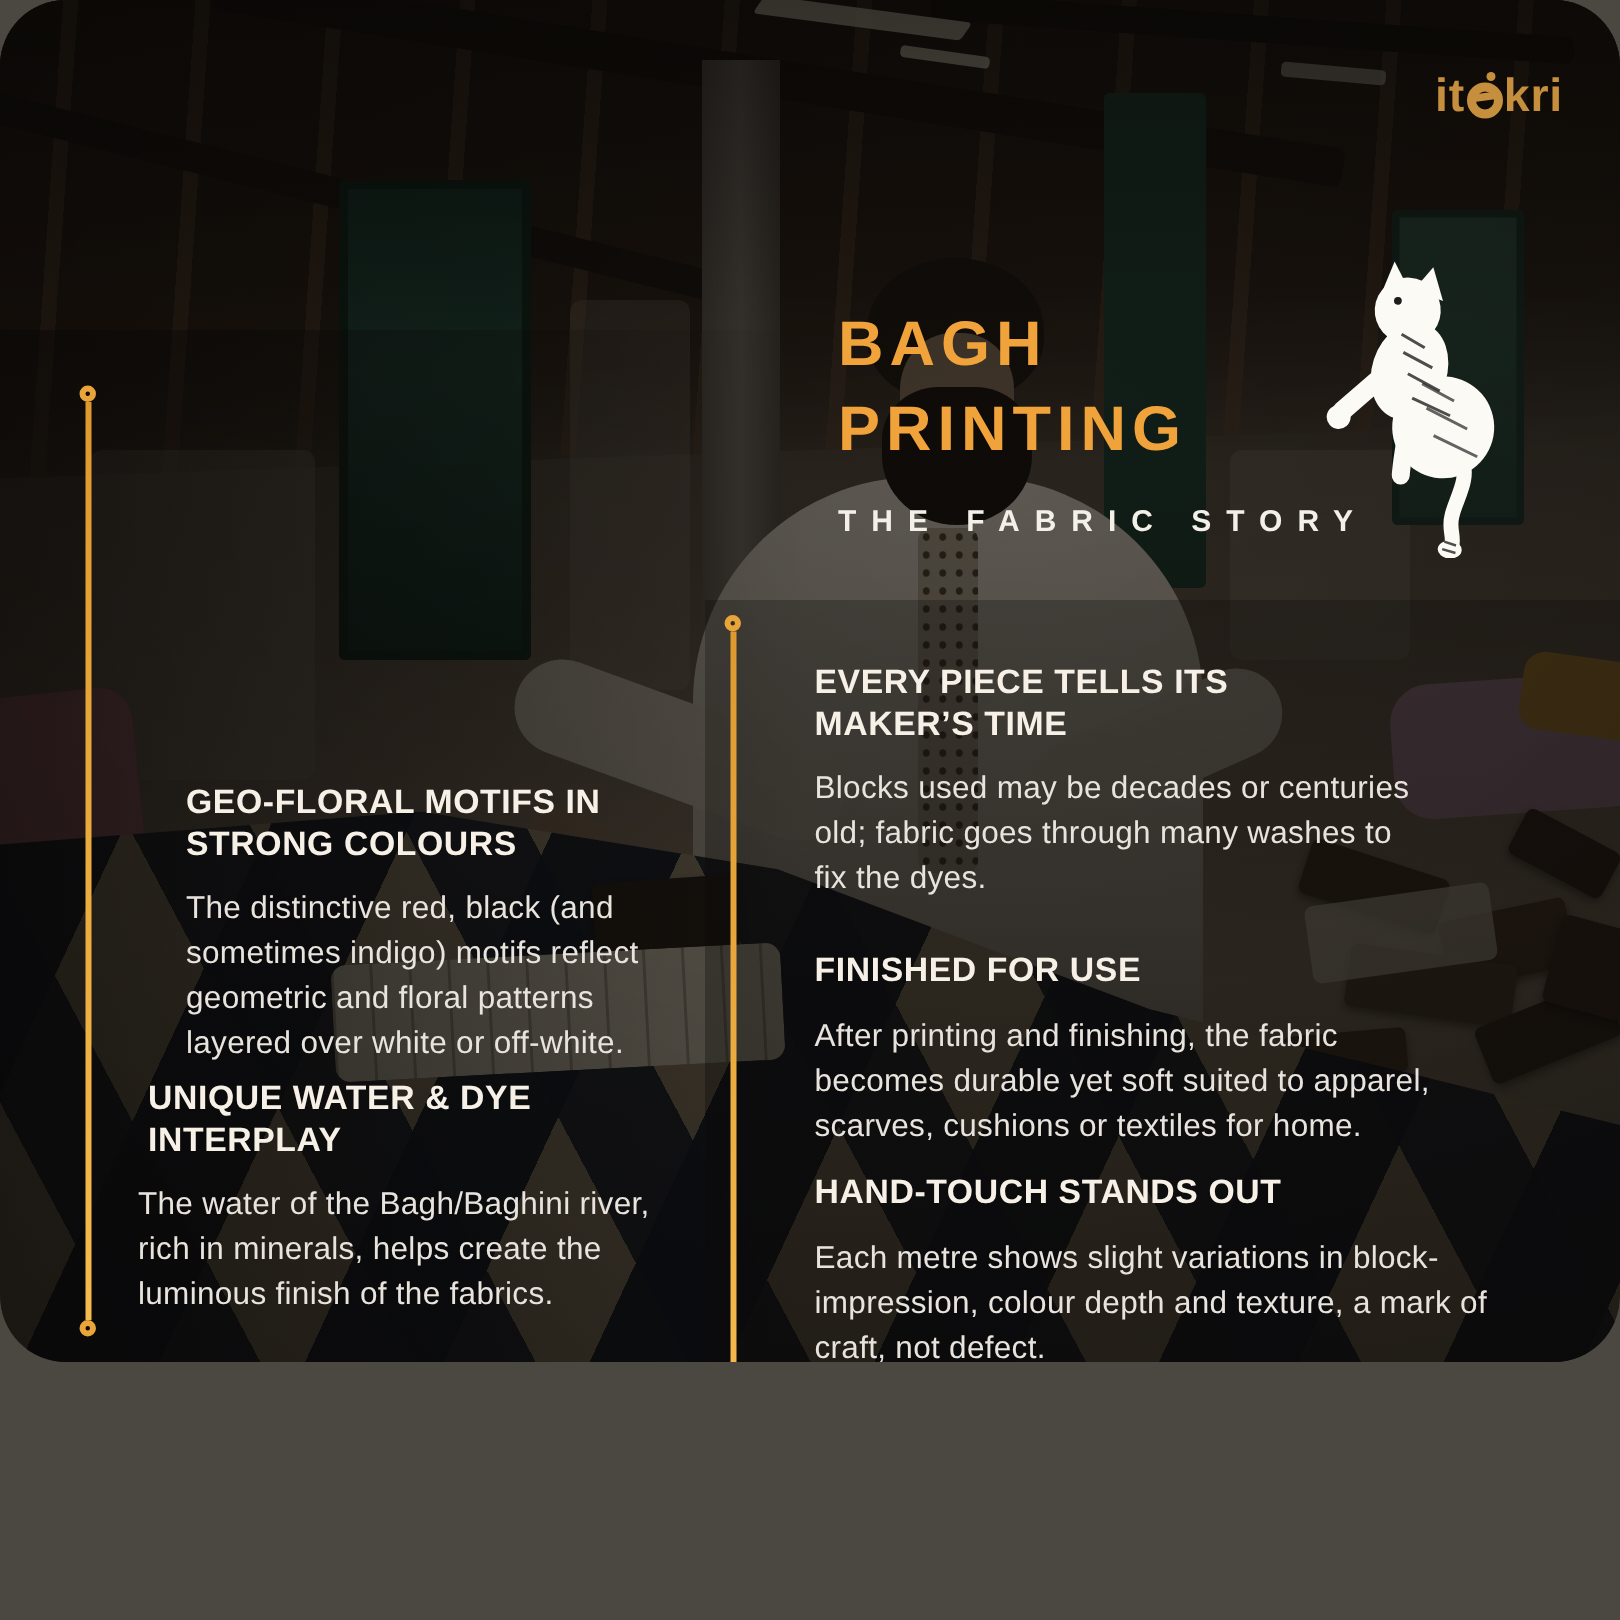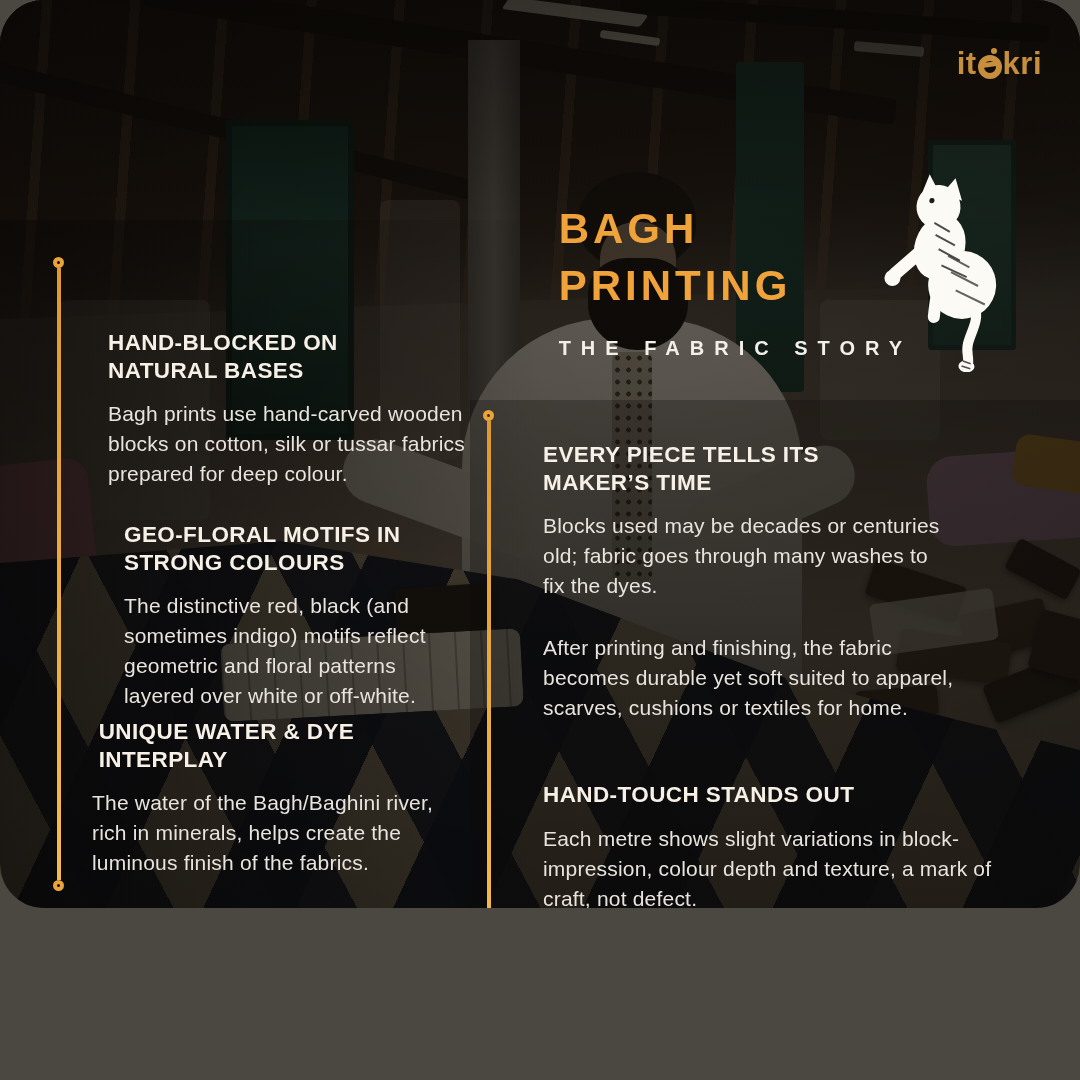--- a/index.html
+++ b/index.html
@@ -187,27 +187,20 @@
     <span class="dot"></span>
     <span class="line"></span>
     <span class="dot"></span>
   </div>
   <div id="tl-right" class="abs timeline">
     <span class="dot"></span>
     <span class="line"></span>
     <span class="dot"></span>
   </div>
 
-  <section class="abs sec" style="left:108px;top:329px">
-    <h3>HAND-BLOCKED ON
-NATURAL BASES</h3>
-    <p>Bagh prints use hand-carved wooden
-blocks on cotton, silk or tussar fabrics
-prepared for deep colour.</p>
-  </section>
   <section class="abs sec" style="left:124px;top:521px">
     <h3>GEO-FLORAL MOTIFS IN
 STRONG COLOURS</h3>
     <p>The distinctive red, black (and
 sometimes indigo) motifs reflect
 geometric and floral patterns
 layered over white or off-white.</p>
   </section>
   <section class="abs sec" style="left:92px;top:718px">
     <h3>&nbsp;UNIQUE WATER &amp; DYE
@@ -218,20 +211,21 @@
   </section>
 
   <section class="abs sec right" style="left:543px;top:441px">
     <h3>EVERY PIECE TELLS ITS
 MAKER’S TIME</h3>
     <p>Blocks used may be decades or centuries
 old; fabric goes through many washes to
 fix the dyes.</p>
   </section>
   <section class="abs sec right" style="left:543px;top:633px">
+    <h3>FINISHED FOR USE</h3>
     <p>After printing and finishing, the fabric
 becomes durable yet soft suited to apparel,
 scarves, cushions or textiles for home.</p>
   </section>
   <section class="abs sec right" style="left:543px;top:781px">
     <h3>HAND-TOUCH STANDS OUT</h3>
     <p>Each metre shows slight variations in block-
 impression, colour depth and texture, a mark of
 craft, not defect.</p>
   </section>

